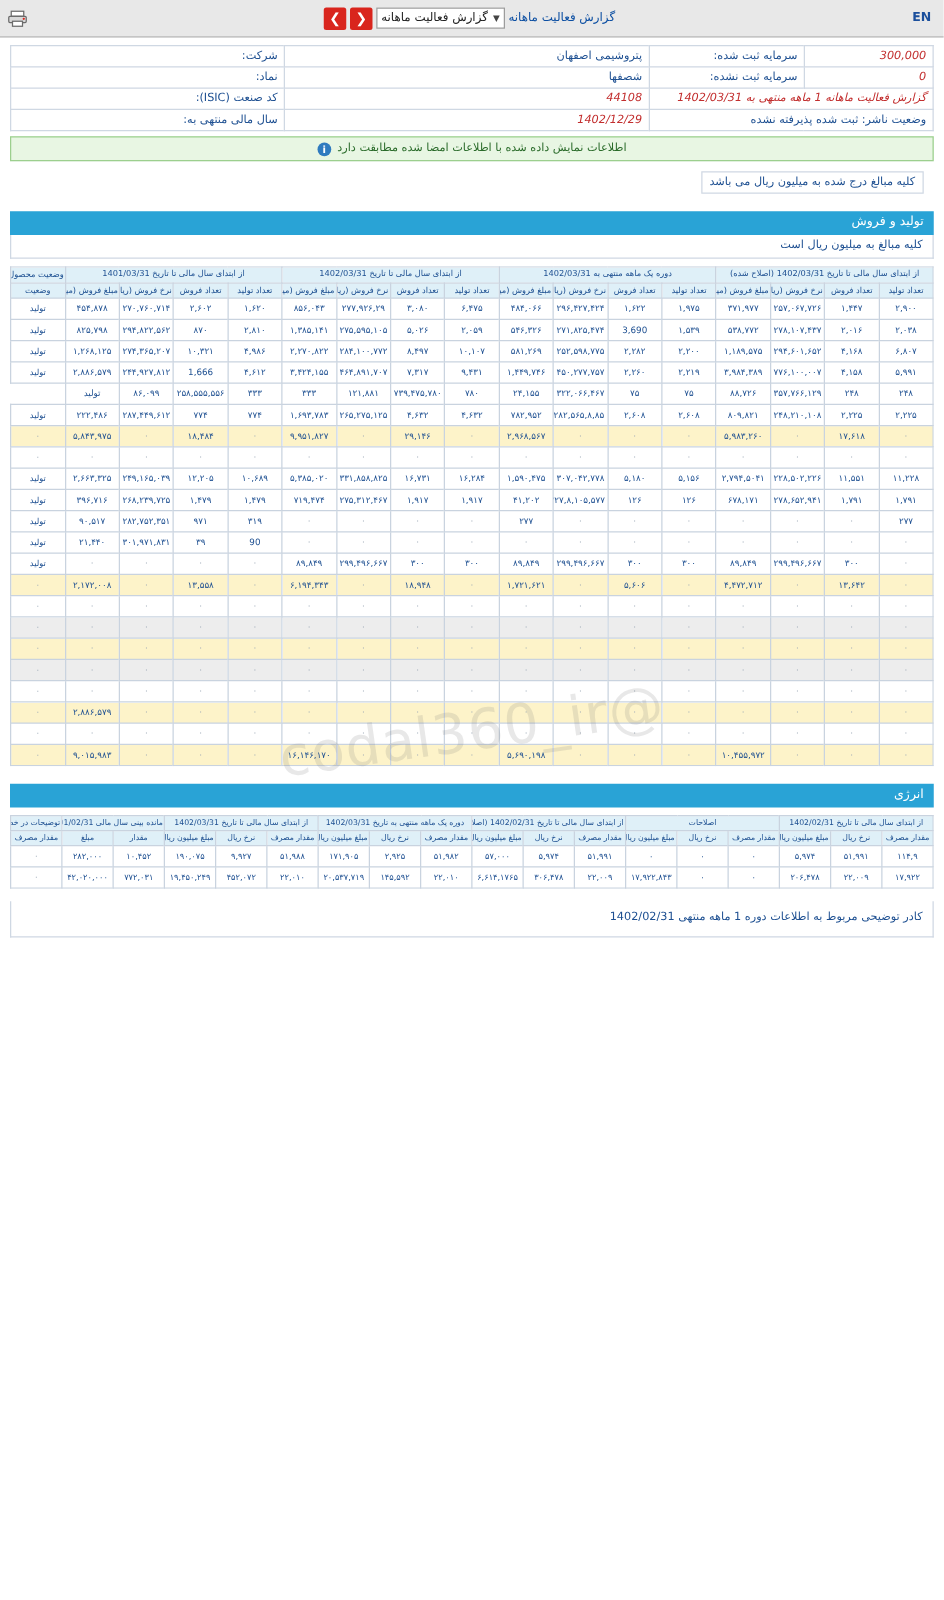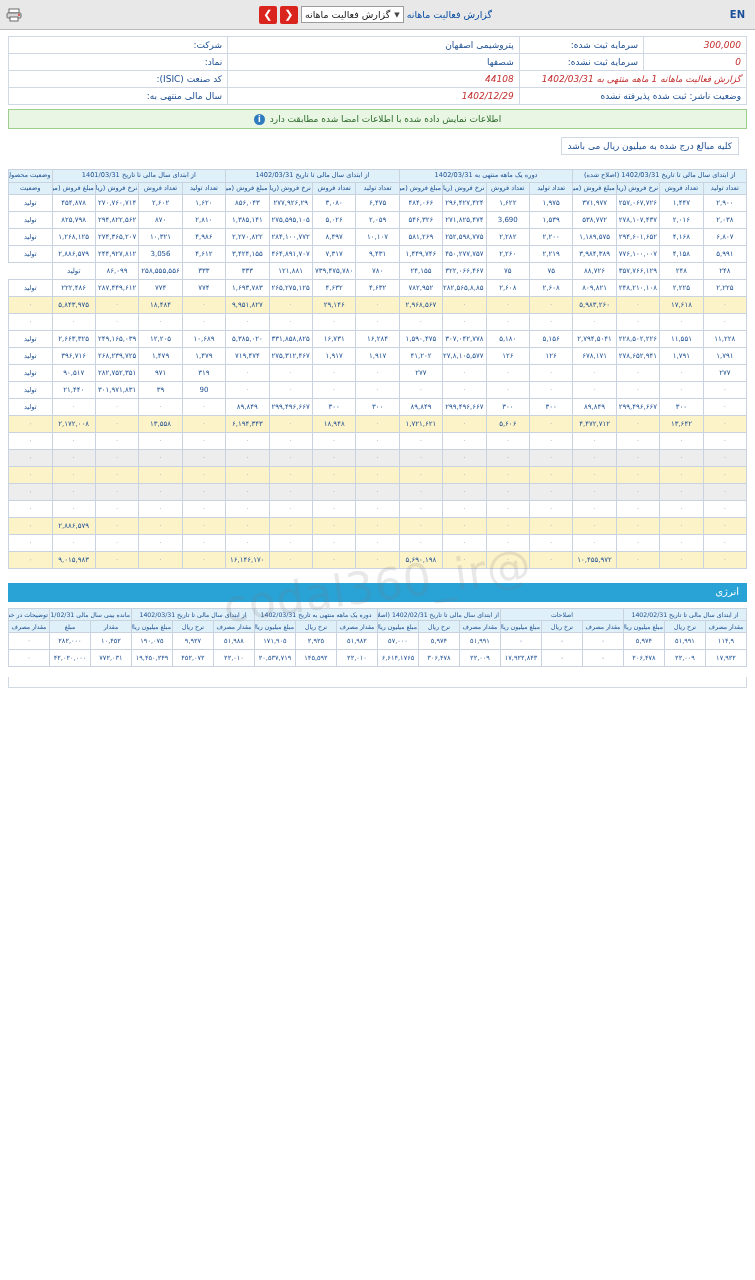--- a/index.html
+++ b/index.html
@@ -254,20 +254,22 @@
 <div class="notice">
   <span>اطلاعات نمایش داده شده با اطلاعات امضا شده مطابقت دارد</span>
   <span class="i-circle">i</span>
 </div>
 
 <div class="subnote-row">
   <span class="subnote">کلیه مبالغ درج شده به میلیون ریال می باشد</span>
 </div>
 
 <div class="sec-wrap">
+  <div class="sec-bar">تولید و فروش</div>
+  <div class="sec-sub">کلیه مبالغ به میلیون ریال است</div>
 </div>
 
 <div class="tbl-scroll">
   <table class="grid" id="production-table">
     <thead>
         <tr>
           <th colspan="4">از ابتدای سال مالی تا تاریخ 1402/03/31 (اصلاح شده)</th>
           <th colspan="4">دوره یک ماهه منتهی به 1402/03/31</th>
           <th colspan="4">از ابتدای سال مالی تا تاریخ 1402/03/31</th>
           <th colspan="4">از ابتدای سال مالی تا تاریخ 1401/03/31</th>
@@ -358,21 +360,21 @@
           <td>۳,۹۸۴,۳۸۹</td>
           <td>۲,۲۱۹</td>
           <td>۲,۲۶۰</td>
           <td>۴۵۰,۲۷۷,۷۵۷</td>
           <td>۱,۴۴۹,۷۴۶</td>
           <td>۹,۴۳۱</td>
           <td>۷,۳۱۷</td>
           <td>۴۶۴,۸۹۱,۷۰۷</td>
           <td>۳,۴۲۴,۱۵۵</td>
           <td>۴,۶۱۲</td>
-          <td>3,056</td>
+          <td>1,666</td>
           <td>۲۴۴,۹۲۷,۸۱۲</td>
           <td>۲,۸۸۶,۵۷۹</td>
           <td class="lbl-cell">تولید</td>
         </tr>
         <tr>
           <td>۲۴۸</td>
           <td>۲۴۸</td>
           <td>۳۵۷,۷۶۶,۱۲۹</td>
           <td>۸۸,۷۲۶</td>
           <td>۷۵</td>
@@ -792,16 +794,17 @@
           <td>۷۷۲,۰۳۱</td>
           <td>۴۲,۰۲۰,۰۰۰</td>
           <td style="color: rgb(154, 167, 181);">·</td>
         </tr>
       </tbody>
   </table>
 </div>
 
 <div class="foot-wrap">
   <div class="foot-body" id="footer-lines">
+      <div>کادر توضیحی مربوط به اطلاعات دوره 1 ماهه منتهی 1402/02/31</div>
     </div>
 </div>
 
 <div class="watermark">@codal360_ir</div>
 
 </body></html>

